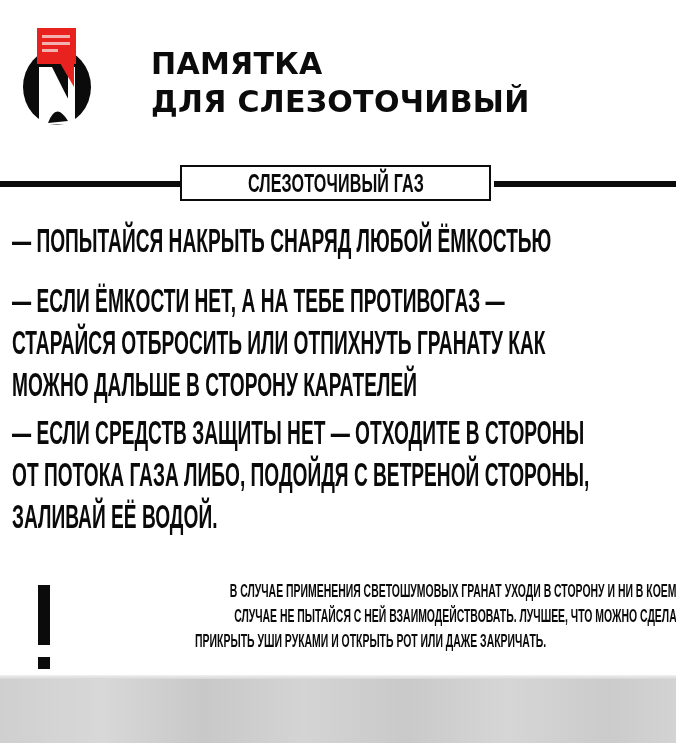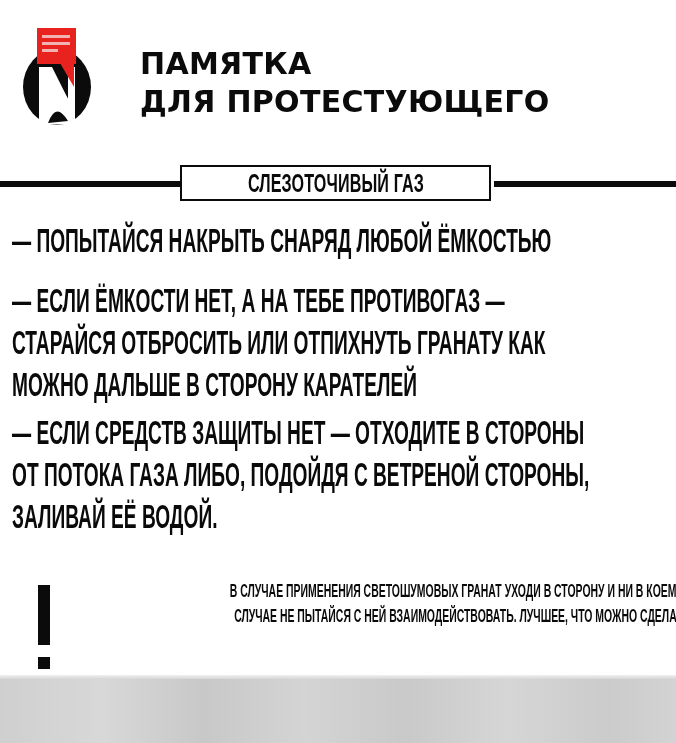--- a/index.html
+++ b/index.html
@@ -3,21 +3,21 @@
 <meta charset="utf-8">
 <style>
   html, body { margin: 0; padding: 0; }
   body {
     width: 676px; height: 743px; overflow: hidden;
     background: #ffffff; position: relative;
     font-family: "Liberation Sans", sans-serif; color: #0a0a0a;
   }
   .header { position: absolute; left: 22px; top: 27px; height: 100px; width: 640px; }
   .logo { position: absolute; left: 0; top: 0; width: 70px; height: 98px; }
-  .title { position: absolute; left: 118px; top: 18px; }
+  .title { position: absolute; left: 129px; top: 18px; }
   .title-line {
     font-family: "DejaVu Sans", sans-serif; font-weight: bold;
     font-size: 30px; line-height: 38px; letter-spacing: 0.3px; color: #0b0b0b;
     white-space: nowrap;
   }
   .section-head { position: absolute; left: 0; top: 163px; width: 540px; height: 42px; }
   .rule { position: absolute; top: 18px; height: 6px; background: #0b0b0b; }
   .rule.left { left: 0; width: 180px; }
   .rule.right { left: 494px; width: 182px; }
   .section-box {
@@ -64,21 +64,21 @@
     <path d="M26 96 Q34 74 46 94 Z" fill="#0b0b0b"></path>
     <path d="M17 40 L28 40 L46 72 L46 88 Z" fill="#ffffff"></path>
     <rect x="15" y="1" width="39" height="36" fill="#e8231f"></rect>
     <path d="M38 36 L52 36 L52 60 Z" fill="#e8231f"></path>
     <rect x="20" y="8" width="28" height="3" fill="#f4b0ae"></rect>
     <rect x="20" y="15" width="28" height="3" fill="#f4b0ae"></rect>
     <rect x="20" y="22" width="16" height="3" fill="#f4b0ae"></rect>
   </svg>
   <div class="title">
     <div class="title-line">ПАМЯТКА</div>
-    <div class="title-line">ДЛЯ ПРОТЕСТУЮЩЕГО</div>
+    <div class="title-line">ДЛЯ СЛЕЗОТОЧИВЫЙ</div>
   </div>
 </div>
 
 <div class="section-head">
   <div class="rule left"></div>
   <div class="section-box">
     <span class="section-label">СЛЕЗОТОЧИВЫЙ ГАЗ</span>
   </div>
   <div class="rule right"></div>
 </div>
@@ -100,16 +100,17 @@
 </div>
 
 <div class="warning">
   <div>
     <div class="exclaim-bar"></div>
     <div class="exclaim-dot"></div>
   </div>
   <div class="warn-lines">
     <div class="wline"><span>В СЛУЧАЕ ПРИМЕНЕНИЯ СВЕТОШУМОВЫХ ГРАНАТ УХОДИ В СТОРОНУ И НИ В КОЕМ</span></div>
     <div class="wline"><span>СЛУЧАЕ НЕ ПЫТАЙСЯ С НЕЙ ВЗАИМОДЕЙСТВОВАТЬ. ЛУЧШЕЕ, ЧТО МОЖНО СДЕЛАТЬ,</span></div>
+    <div class="wline"><span>ПРИКРЫТЬ УШИ РУКАМИ И ОТКРЫТЬ РОТ ИЛИ ДАЖЕ ЗАКРИЧАТЬ.</span></div>
   </div>
 </div>
 
 <div class="blur-strip"></div>
 
 </body></html>

